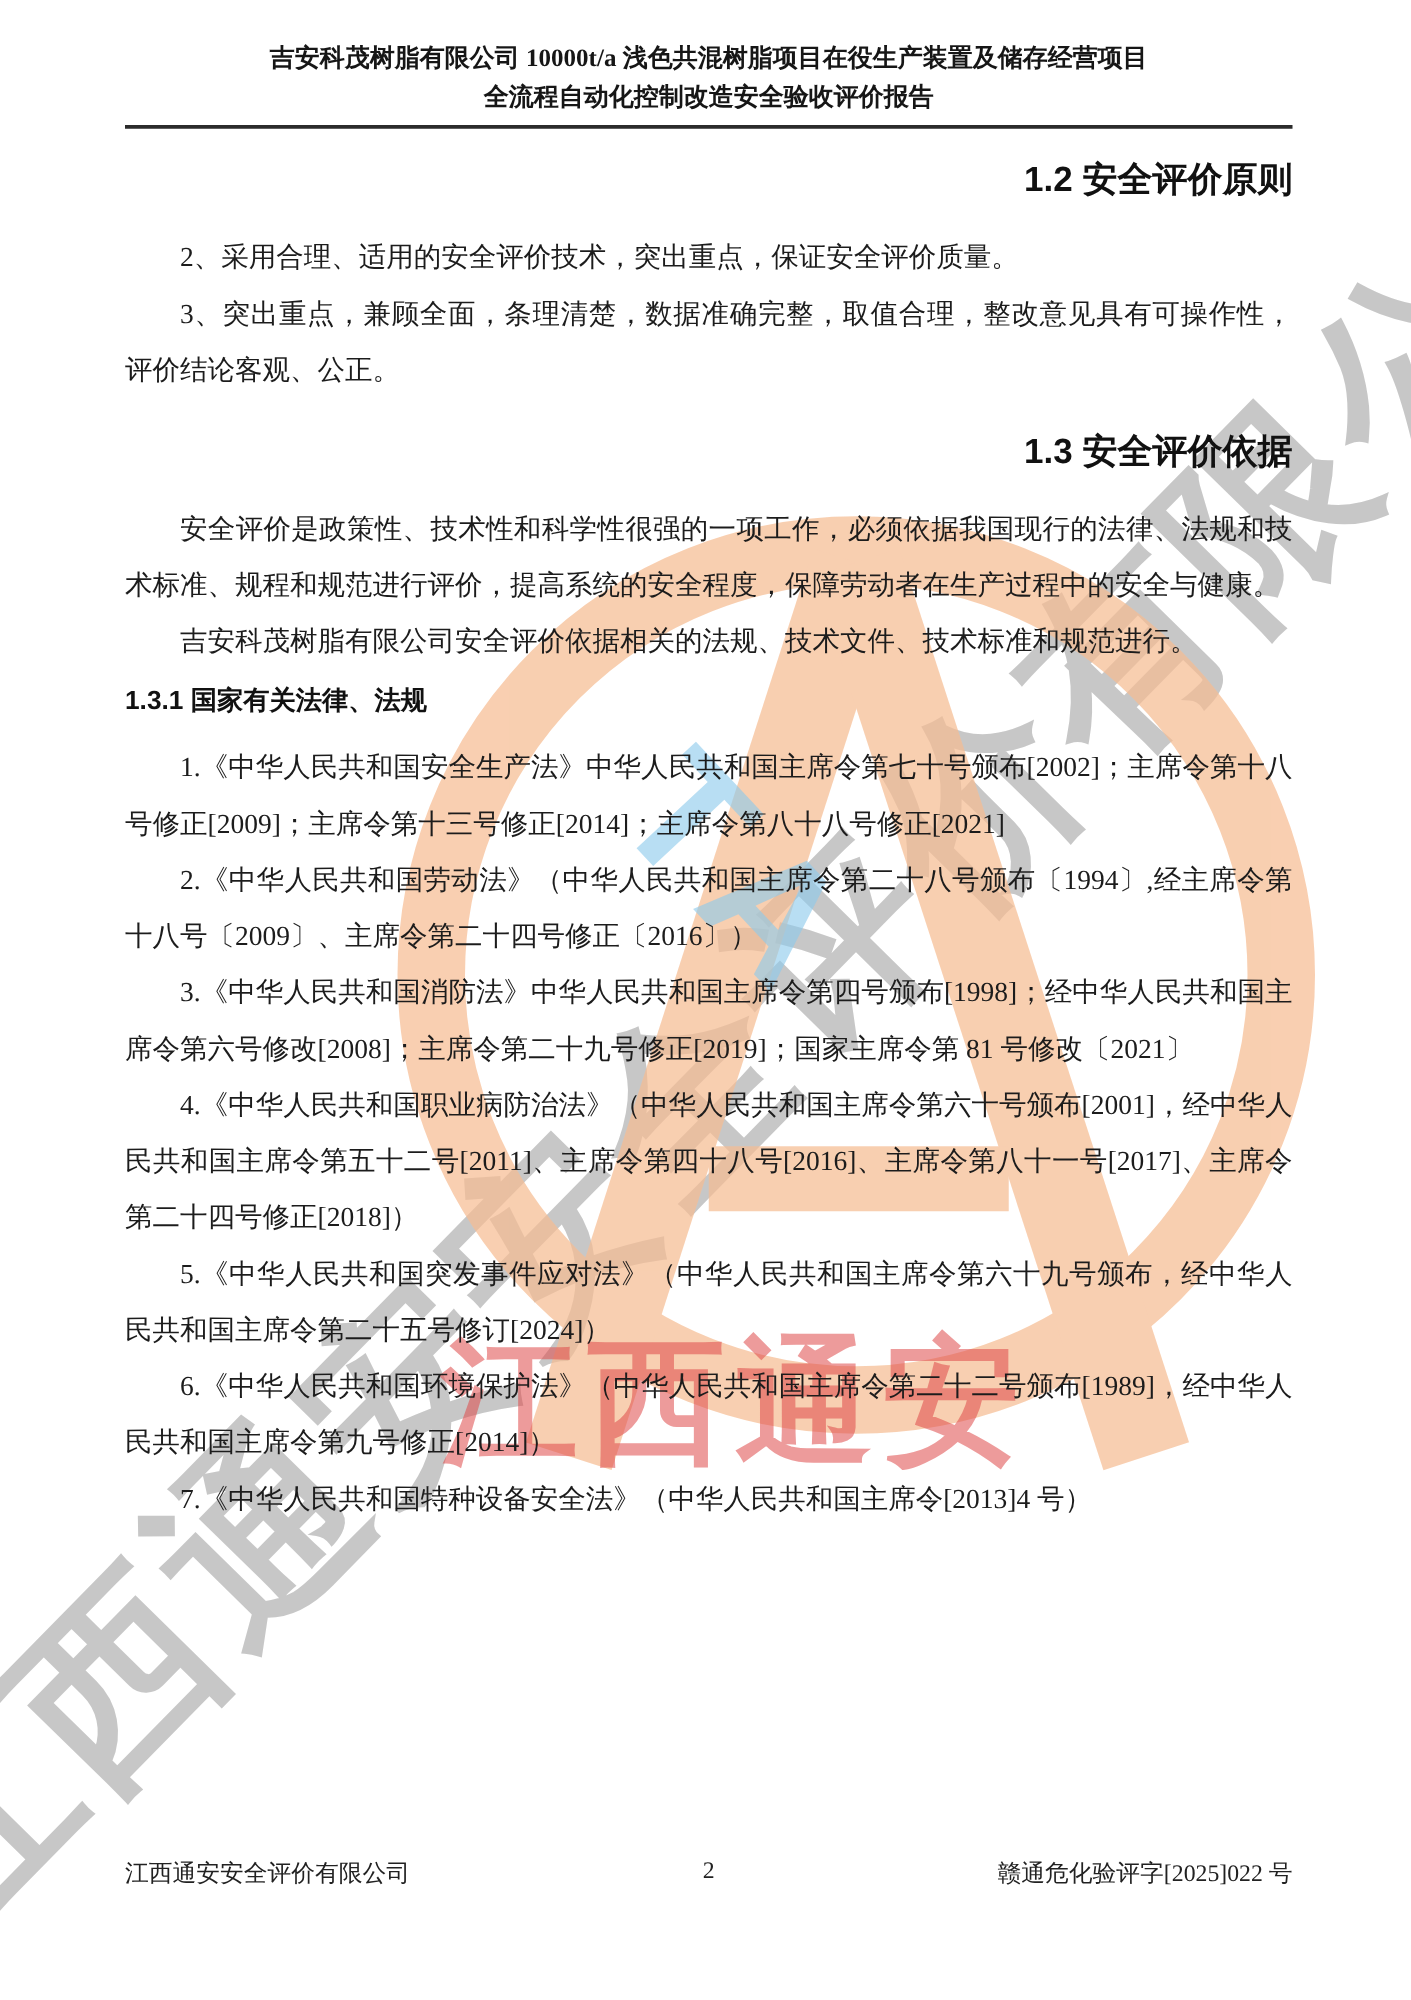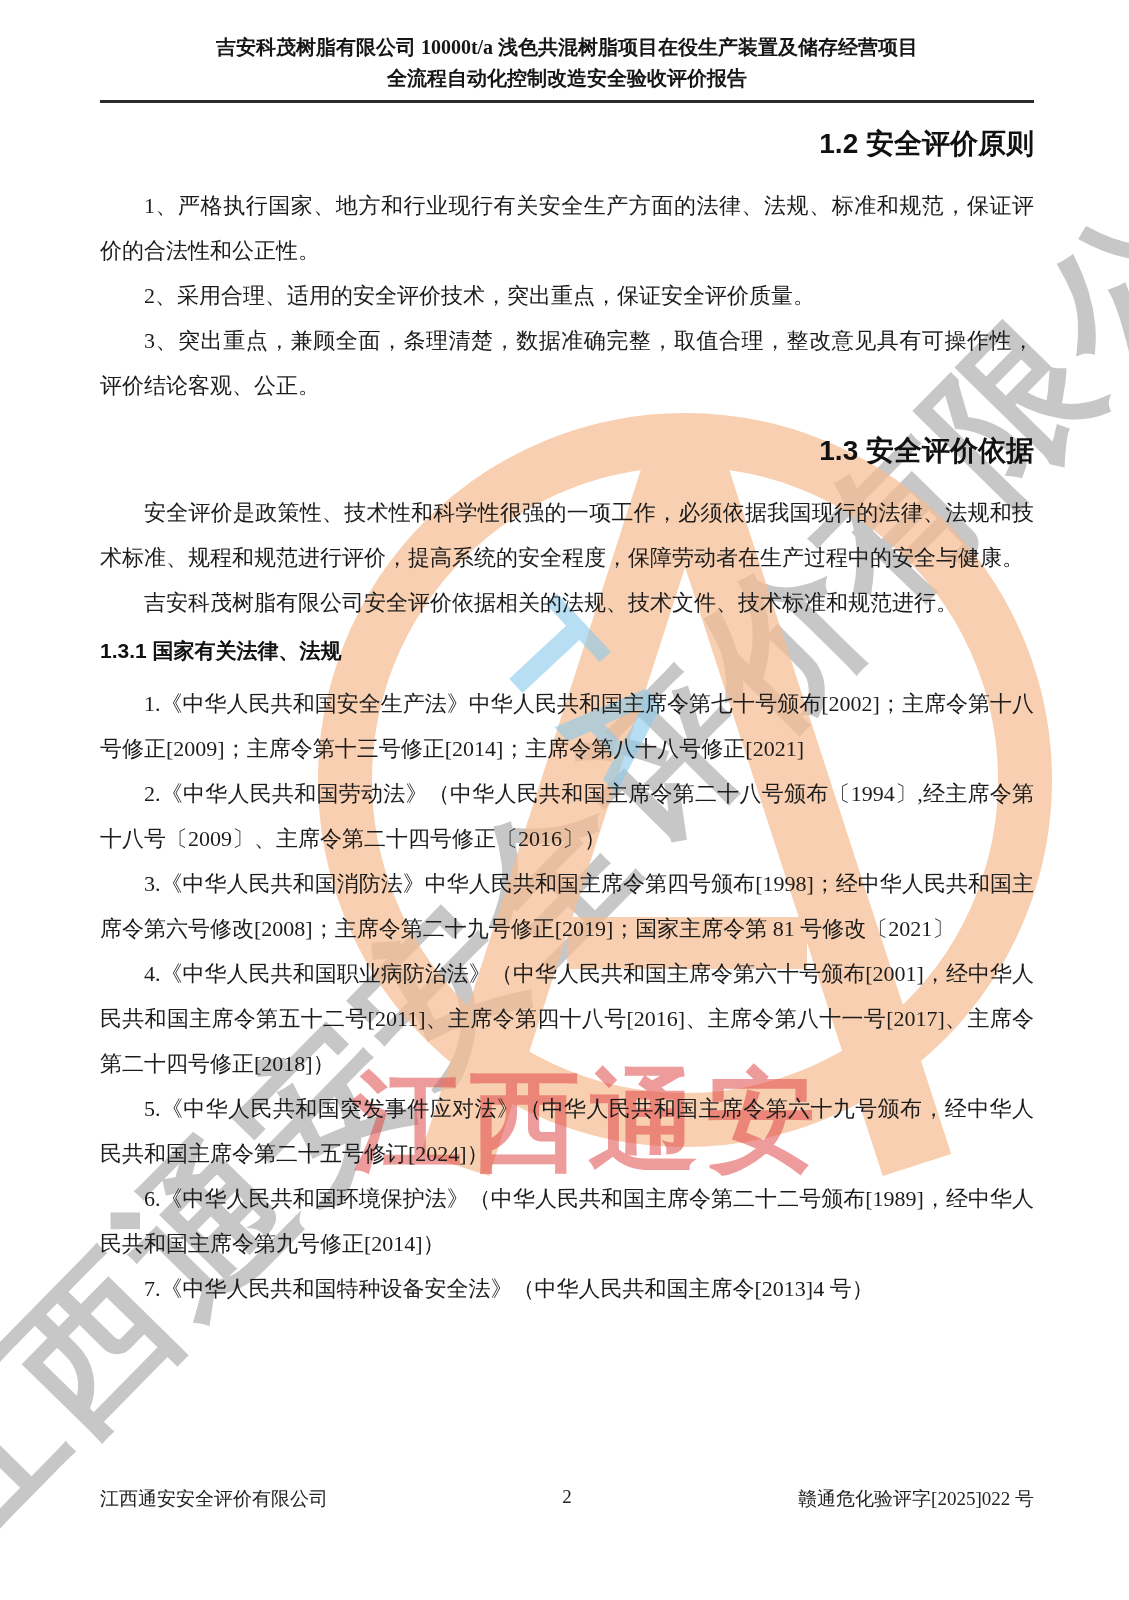--- a/index.html
+++ b/index.html
@@ -103,21 +103,20 @@
   <div class="text-layer">
 
     <div class="doc-header">
       <div>吉安科茂树脂有限公司 10000t/a 浅色共混树脂项目在役生产装置及储存经营项目</div>
       <div>全流程自动化控制改造安全验收评价报告</div>
     </div>
     <hr class="header-rule">
 
     <div class="content">
       <div class="h2 first">1.2 安全评价原则</div>
-      <p>1、严格执行国家、地方和行业现行有关安全生产方面的法律、法规、标准和规范，保证评价的合法性和公正性。</p>
       <p>2、采用合理、适用的安全评价技术，突出重点，保证安全评价质量。</p>
       <p>3、突出重点，兼顾全面，条理清楚，数据准确完整，取值合理，整改意见具有可操作性，评价结论客观、公正。</p>
       <div class="h2">1.3 安全评价依据</div>
       <p>安全评价是政策性、技术性和科学性很强的一项工作，必须依据我国现行的法律、法规和技术标准、规程和规范进行评价，提高系统的安全程度，保障劳动者在生产过程中的安全与健康。</p>
       <p>吉安科茂树脂有限公司安全评价依据相关的法规、技术文件、技术标准和规范进行。</p>
       <div class="h3">1.3.1 国家有关法律、法规</div>
       <p>1.《中华人民共和国安全生产法》中华人民共和国主席令第七十号颁布[2002]；主席令第十八号修正[2009]；主席令第十三号修正[2014]；主席令第八十八号修正[2021]</p>
       <p>2.《中华人民共和国劳动法》（中华人民共和国主席令第二十八号颁布〔1994〕,经主席令第十八号〔2009〕、主席令第二十四号修正〔2016〕）</p>
       <p>3.《中华人民共和国消防法》中华人民共和国主席令第四号颁布[1998]；经中华人民共和国主席令第六号修改[2008]；主席令第二十九号修正[2019]；国家主席令第 81 号修改〔2021〕</p>
       <p>4.《中华人民共和国职业病防治法》（中华人民共和国主席令第六十号颁布[2001]，经中华人民共和国主席令第五十二号[2011]、主席令第四十八号[2016]、主席令第八十一号[2017]、主席令第二十四号修正[2018]）</p>

